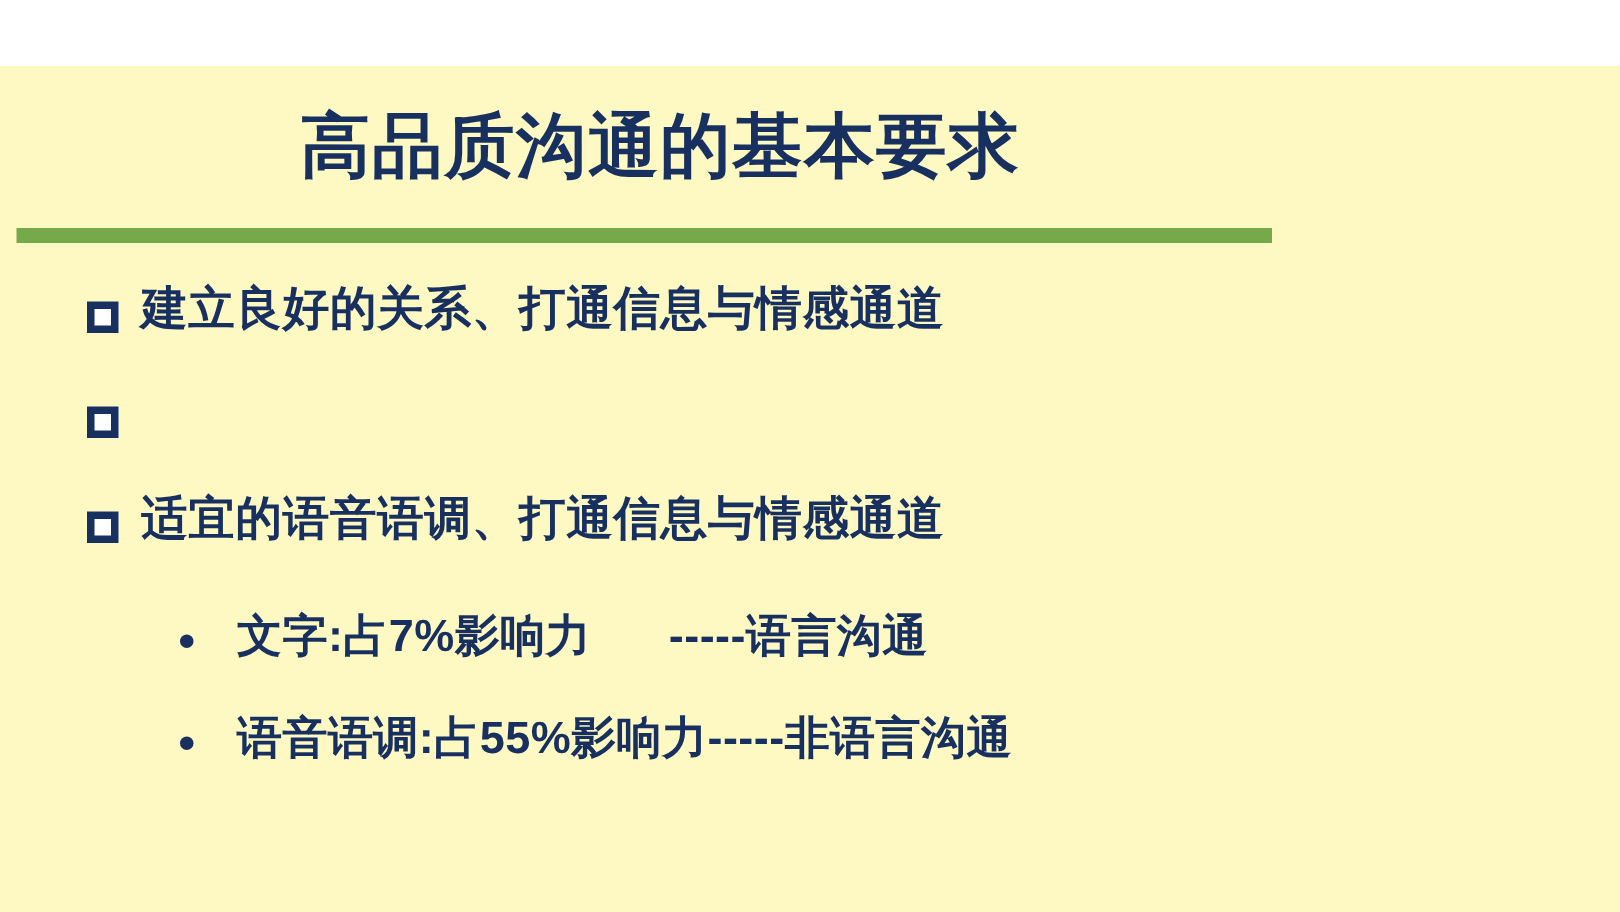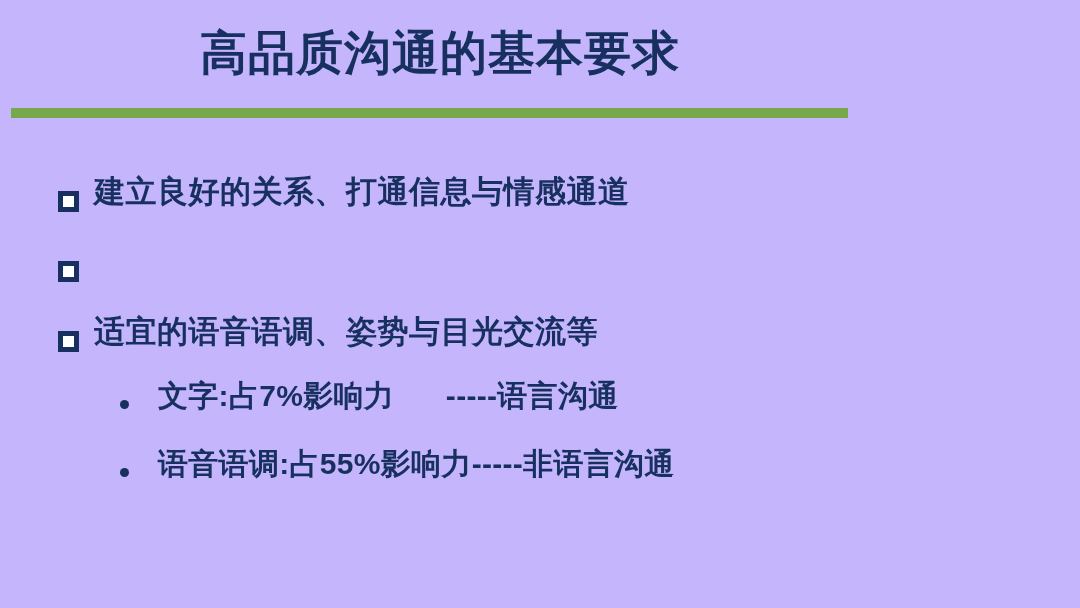--- a/index.html
+++ b/index.html
@@ -11,21 +11,22 @@
     width: 1080px;
     height: 608px;
     position: relative;
     overflow: hidden;
     font-family: "Liberation Sans", "DejaVu Sans", sans-serif;
   }
 
   .slide {
     position: absolute;
     inset: 0;
-    background: #c4b5fd;
+    background: #fef9c3;
+    margin-top: 44px;
   }
 
   
   .title-block {
     position: absolute;
     left: 0;
     top: 26px;
     width: 880px;
     text-align: center;
   }
@@ -51,21 +52,21 @@
 
   
   .bullet-list {
     position: absolute;
     left: 58px;
     top: 142px;
     width: 940px;
   }
   .bullet-row {
     display: flex;
-    align-items: flex-end;
+    align-items: flex-start;
     height: 70px;
   }
   .sq-marker {
     width: 21px;
     height: 21px;
     box-sizing: border-box;
     border: 5px solid #17305f;
     background: #ffffff;
     margin-top: 15px;
     margin-right: 15px;
@@ -82,21 +83,21 @@
 
   
   .sub-list {
     position: absolute;
     left: 120px;
     top: 362px;
     width: 940px;
   }
   .sub-row {
     display: flex;
-    align-items: center;
+    align-items: flex-start;
     height: 68px;
   }
   .dot-marker {
     width: 9px;
     height: 9px;
     border-radius: 50%;
     background: #17305f;
     margin-top: 17px;
     margin-right: 29px;
     flex: none;
@@ -127,21 +128,21 @@
       <span class="sq-marker"></span>
       <span class="bullet-text">建立良好的关系、打通信息与情感通道</span>
     </div>
 
     <div class="bullet-row">
       <span class="sq-marker"></span>
     </div>
 
     <div class="bullet-row">
       <span class="sq-marker"></span>
-      <span class="bullet-text">适宜的语音语调、姿势与目光交流等</span>
+      <span class="bullet-text">适宜的语音语调、打通信息与情感通道</span>
     </div>
 
   </div>
 
   <div class="sub-list">
 
     <div class="sub-row">
       <span class="dot-marker"></span>
       <span class="sub-text">文字:占7%影响力      -----语言沟通</span>
     </div>

